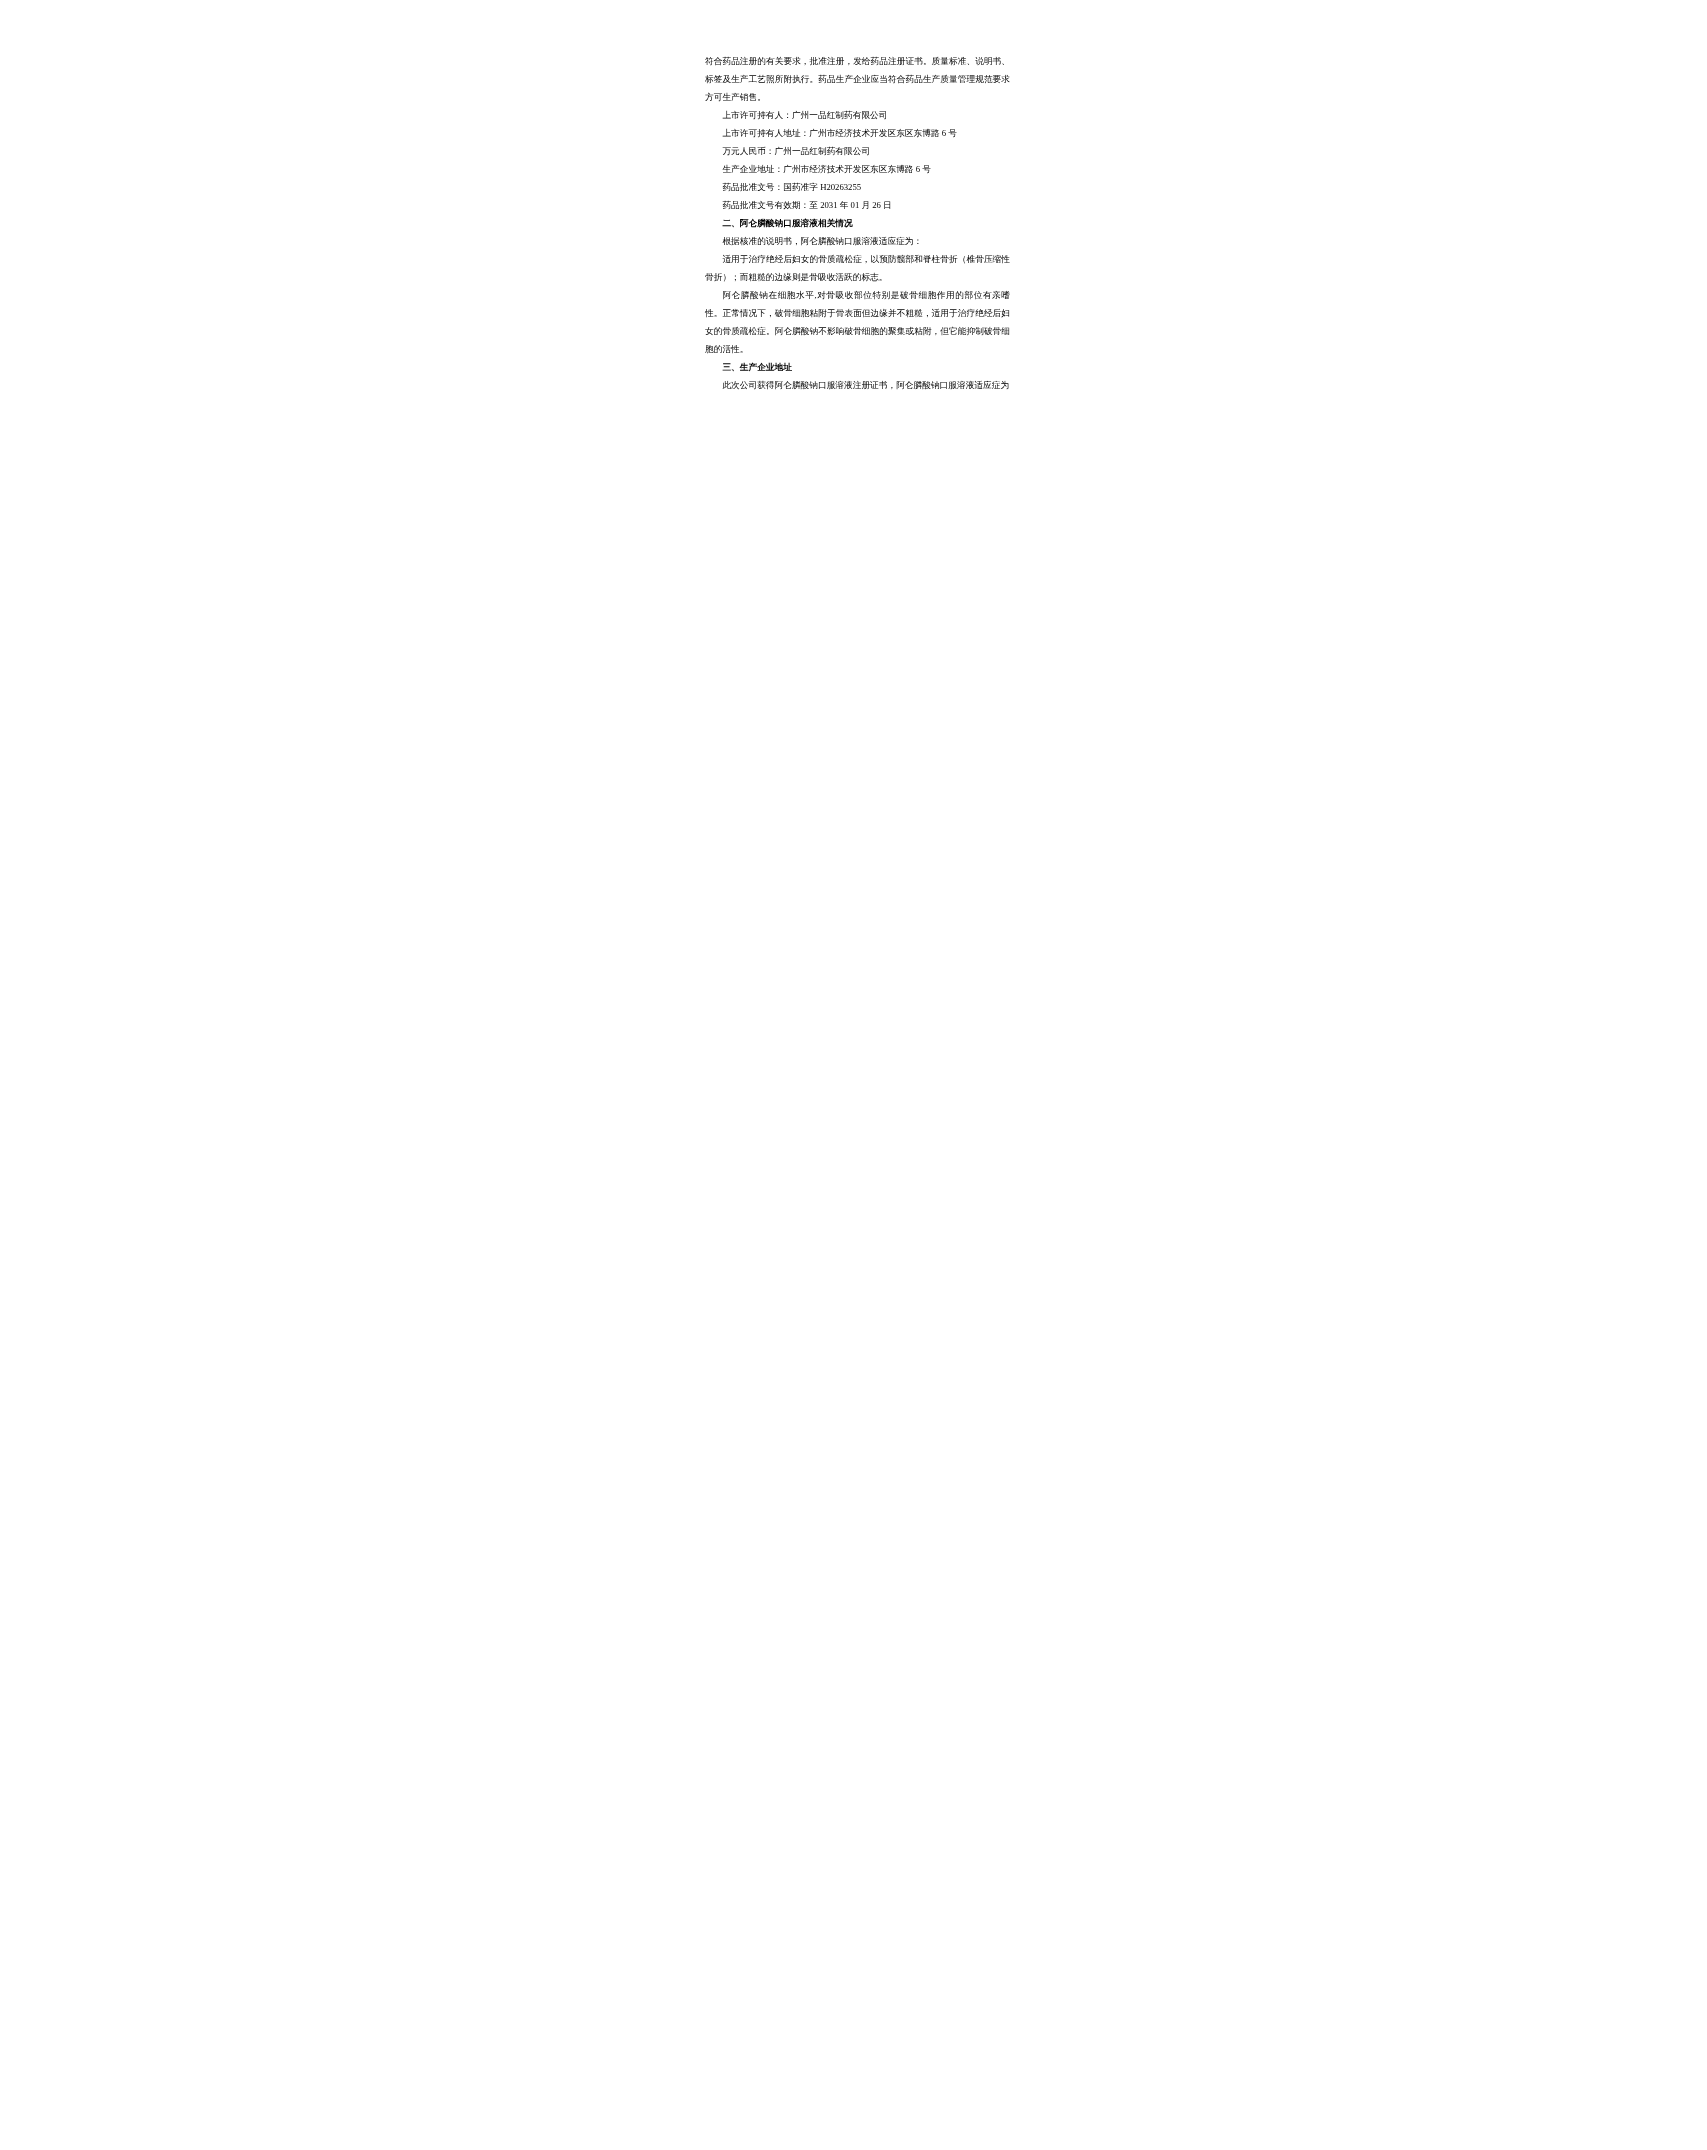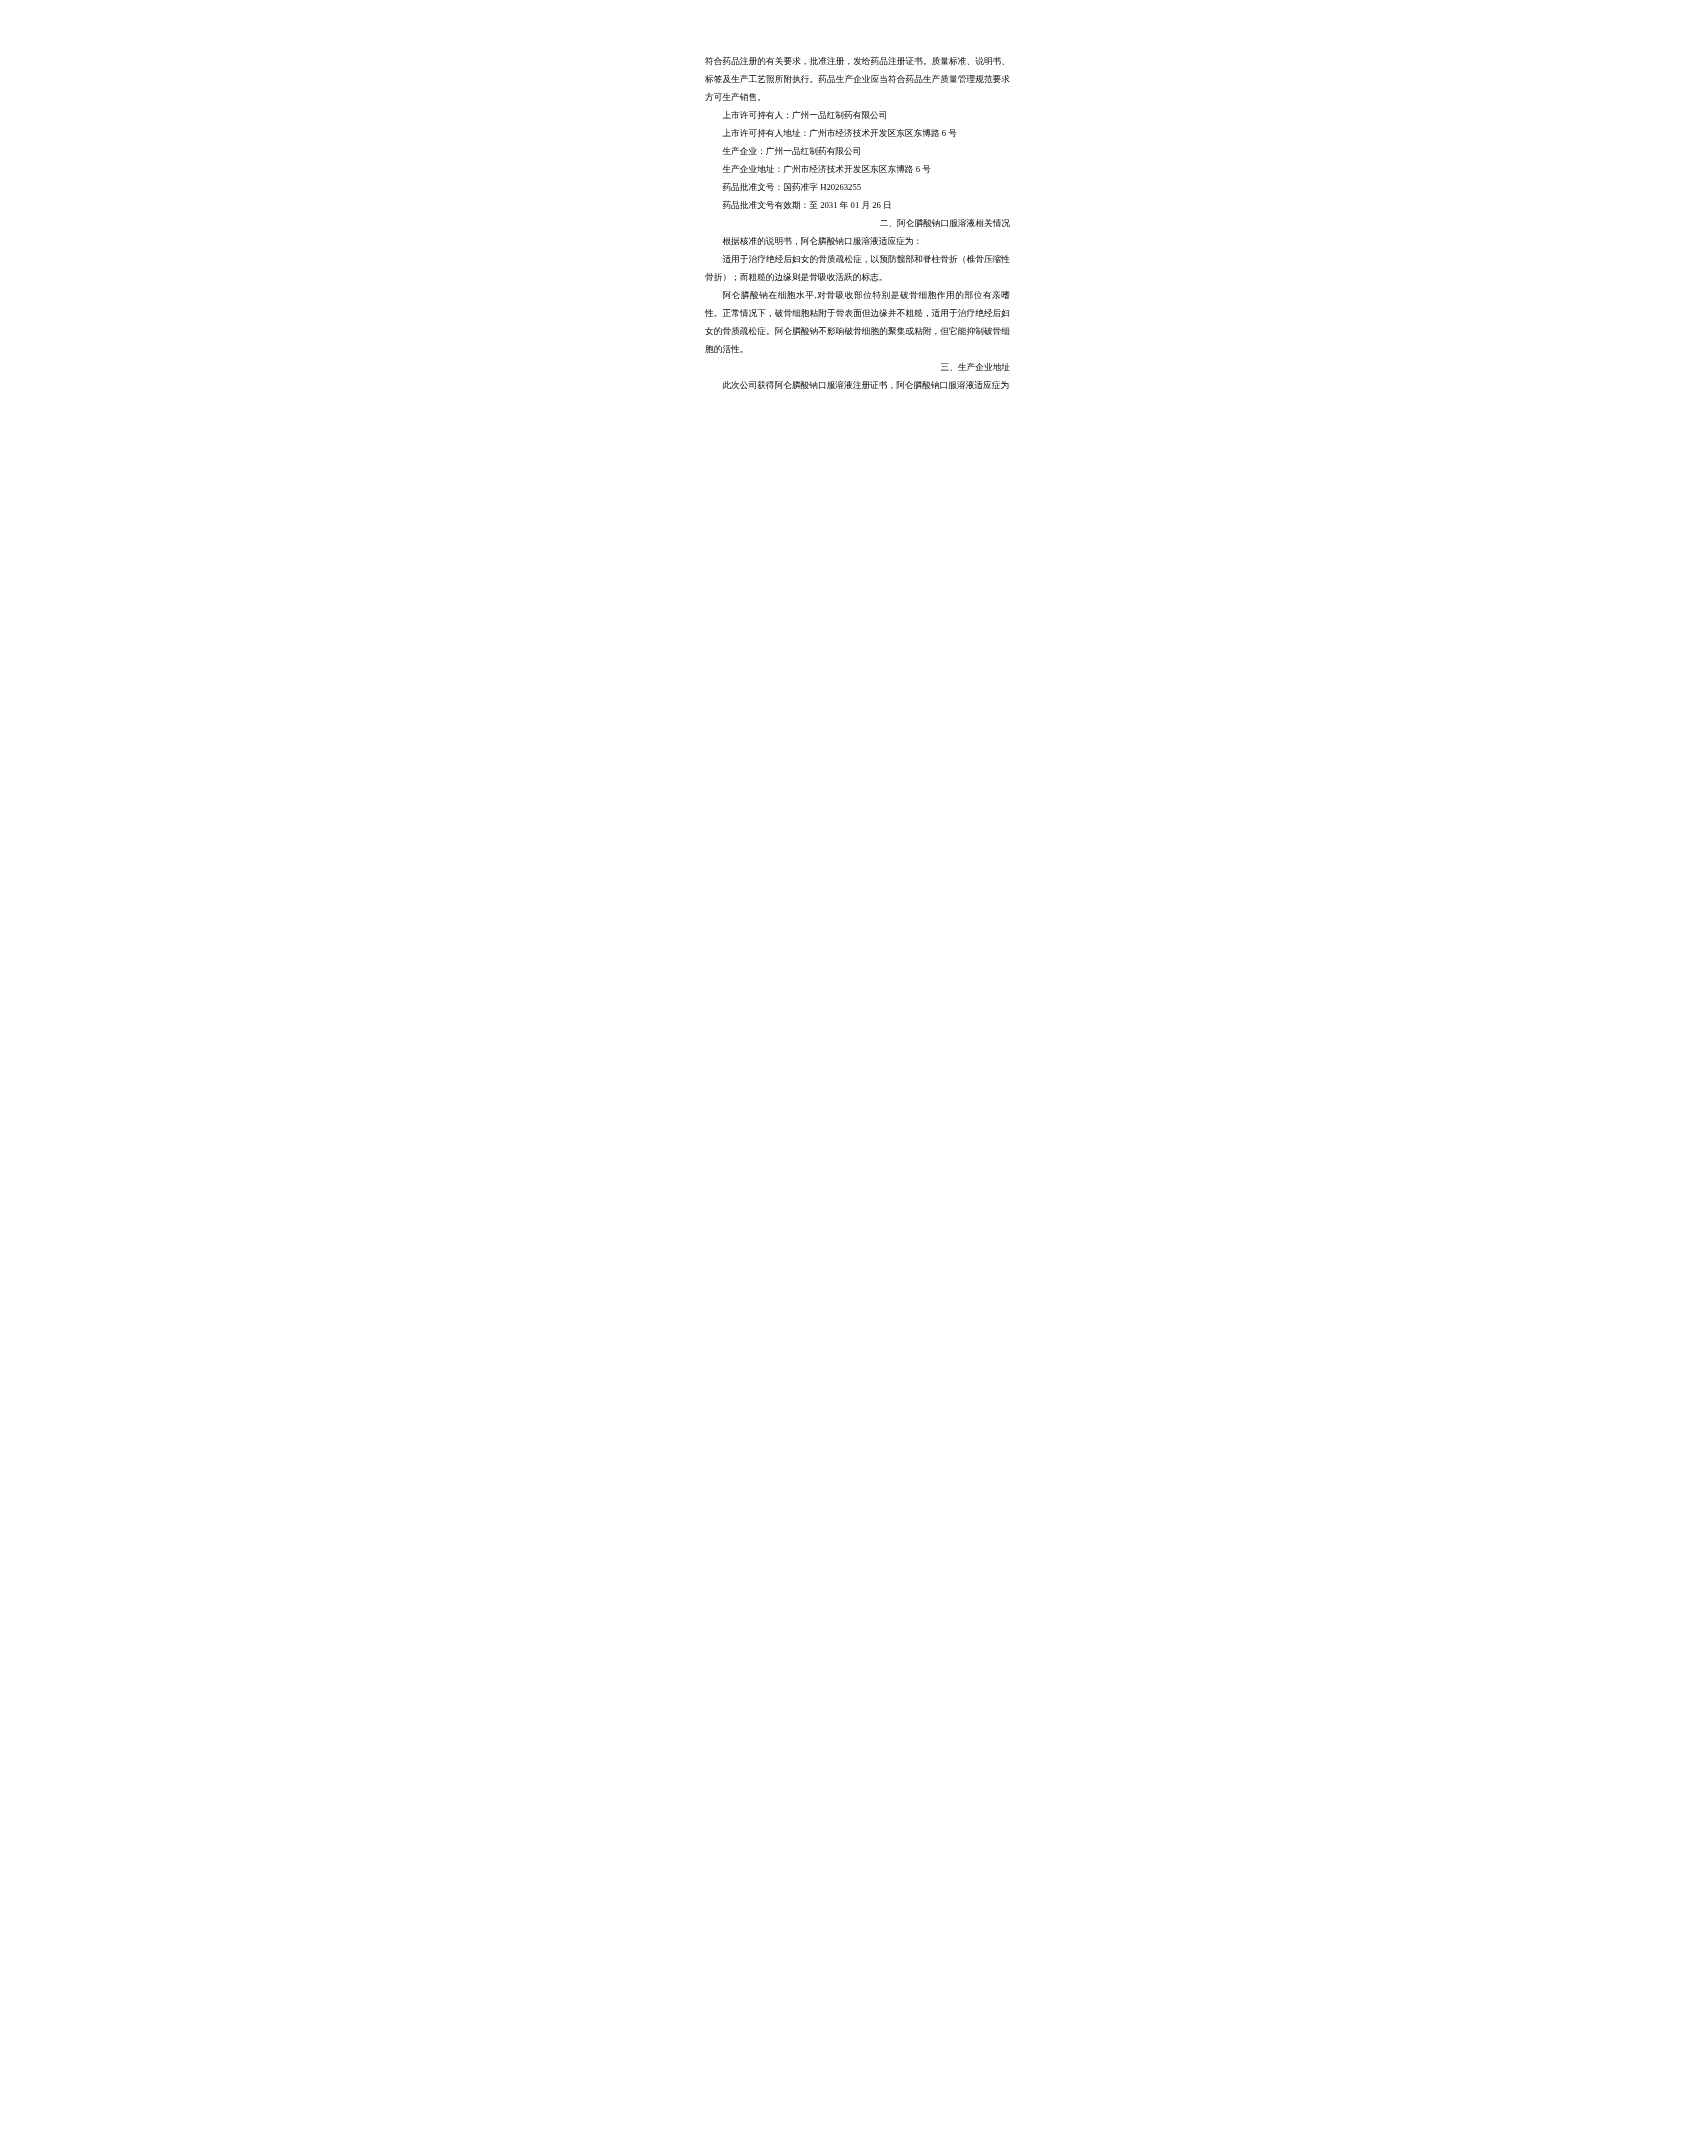--- a/index.html
+++ b/index.html
@@ -28,37 +28,37 @@
     font-size: 8.7px;
     line-height: 18px;
     color: #000000;
     text-align: justify;
     text-justify: inter-ideograph;
     font-family: "Liberation Serif", "DejaVu Serif", serif;
     word-break: normal;
     overflow-wrap: break-word;
   }
   p.para.heading {
-    font-weight: normal;
+    font-weight: bold;
     font-family: "Liberation Sans", "DejaVu Sans", sans-serif;
-    text-align: right;
+    text-align: left;
   }
   p.para.indent {
     text-indent: 2em;
   }
 </style>
 </head>
 <body>
 
 <div class="page" style="background: rgb(255, 255, 255); color: rgb(0, 0, 0);">
   <div class="content">
       <p class="para body">符合药品注册的有关要求，批准注册，发给药品注册证书。质量标准、说明书、标签及生产工艺照所附执行。药品生产企业应当符合药品生产质量管理规范要求方可生产销售。</p>
       <p class="para body indent">上市许可持有人：广州一品红制药有限公司</p>
       <p class="para body indent">上市许可持有人地址：广州市经济技术开发区东区东博路 6 号</p>
-      <p class="para body indent">生产企业：广州一品红制药有限公司</p>
+      <p class="para body indent">万元人民币：广州一品红制药有限公司</p>
       <p class="para body indent">生产企业地址：广州市经济技术开发区东区东博路 6 号</p>
       <p class="para body indent">药品批准文号：国药准字 H20263255</p>
       <p class="para body indent">药品批准文号有效期：至 2031 年 01 月 26 日</p>
       <p class="para heading indent">二、阿仑膦酸钠口服溶液相关情况</p>
       <p class="para body indent">根据核准的说明书，阿仑膦酸钠口服溶液适应症为：</p>
       <p class="para body indent">适用于治疗绝经后妇女的骨质疏松症，以预防髋部和脊柱骨折（椎骨压缩性骨折）；而粗糙的边缘则是骨吸收活跃的标志。</p>
       <p class="para body indent">阿仑膦酸钠在细胞水平,对骨吸收部位特别是破骨细胞作用的部位有亲嗜性。正常情况下，破骨细胞粘附于骨表面但边缘并不粗糙，适用于治疗绝经后妇女的骨质疏松症。阿仑膦酸钠不影响破骨细胞的聚集或粘附，但它能抑制破骨细胞的活性。</p>
       <p class="para heading indent">三、生产企业地址</p>
       <p class="para body indent">此次公司获得阿仑膦酸钠口服溶液注册证书，阿仑膦酸钠口服溶液适应症为</p>
     </div>

